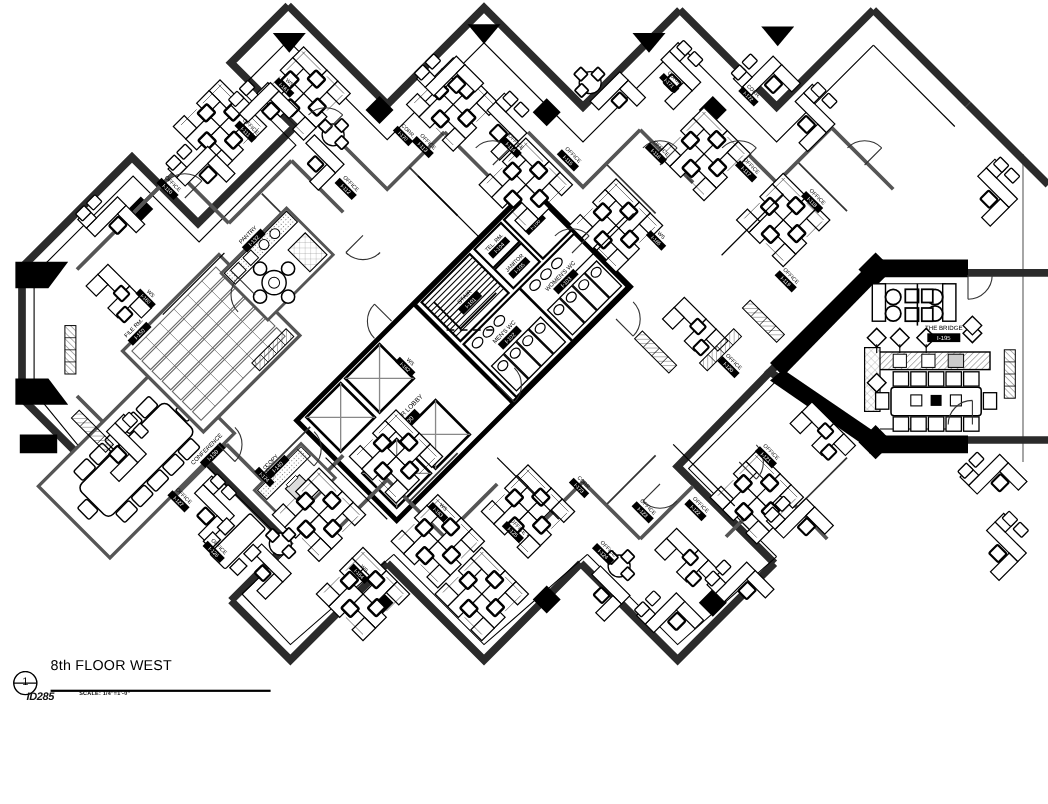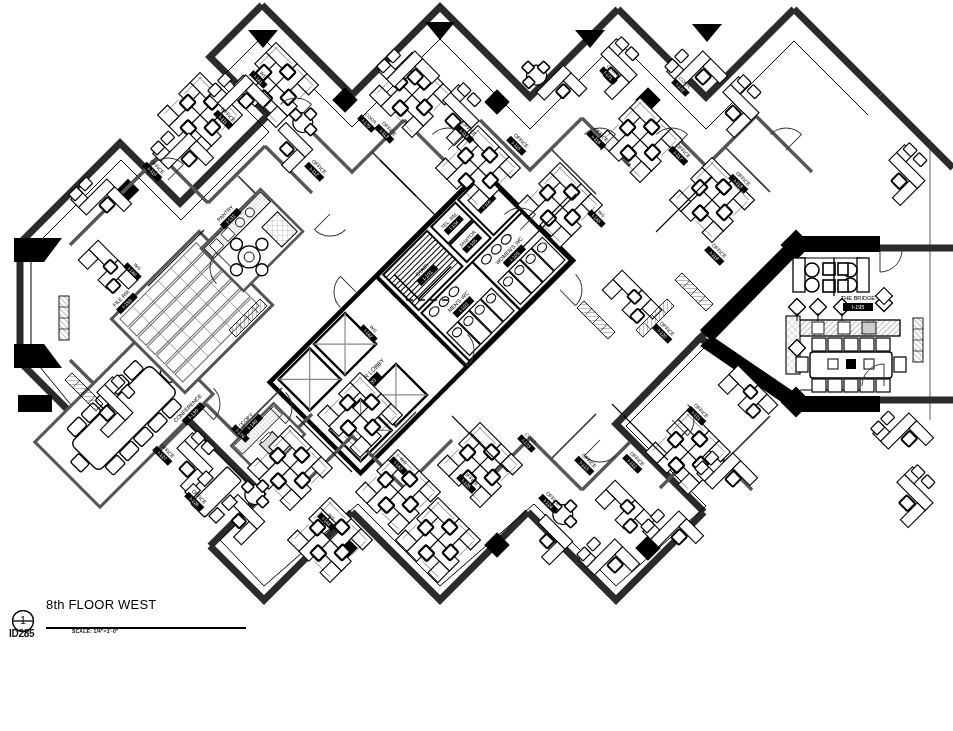--- a/index.html
+++ b/index.html
@@ -17,22 +17,22 @@
     position:absolute;left:8px;top:596px;width:300px;height:46px;
   }
   #tb-bubble{
     position:absolute;left:0px;top:14px;width:30px;height:30px;
   }
   #tb-num{
     position:absolute;left:0;top:14px;width:30px;height:22px;
     line-height:22px;text-align:center;font-size:10px;font-weight:400;
   }
   #tb-sheet{
-    position:absolute;left:1px;top:32px;width:52px;height:12px;
-    font-size:10px;font-weight:700;letter-spacing:-0.3px;
+    position:absolute;left:16px;top:32px;width:52px;height:12px;
+    font-size:10px;font-style:italic;font-weight:700;letter-spacing:-0.3px;
     color:#111;
   }
   #tb-title1{
     position:absolute;left:38px;top:1px;font-size:13px;letter-spacing:.2px;
     white-space:nowrap;
   }
   #tb-title2{
     position:absolute;left:38px;top:14px;font-size:14px;letter-spacing:.2px;
     white-space:nowrap;
   }

